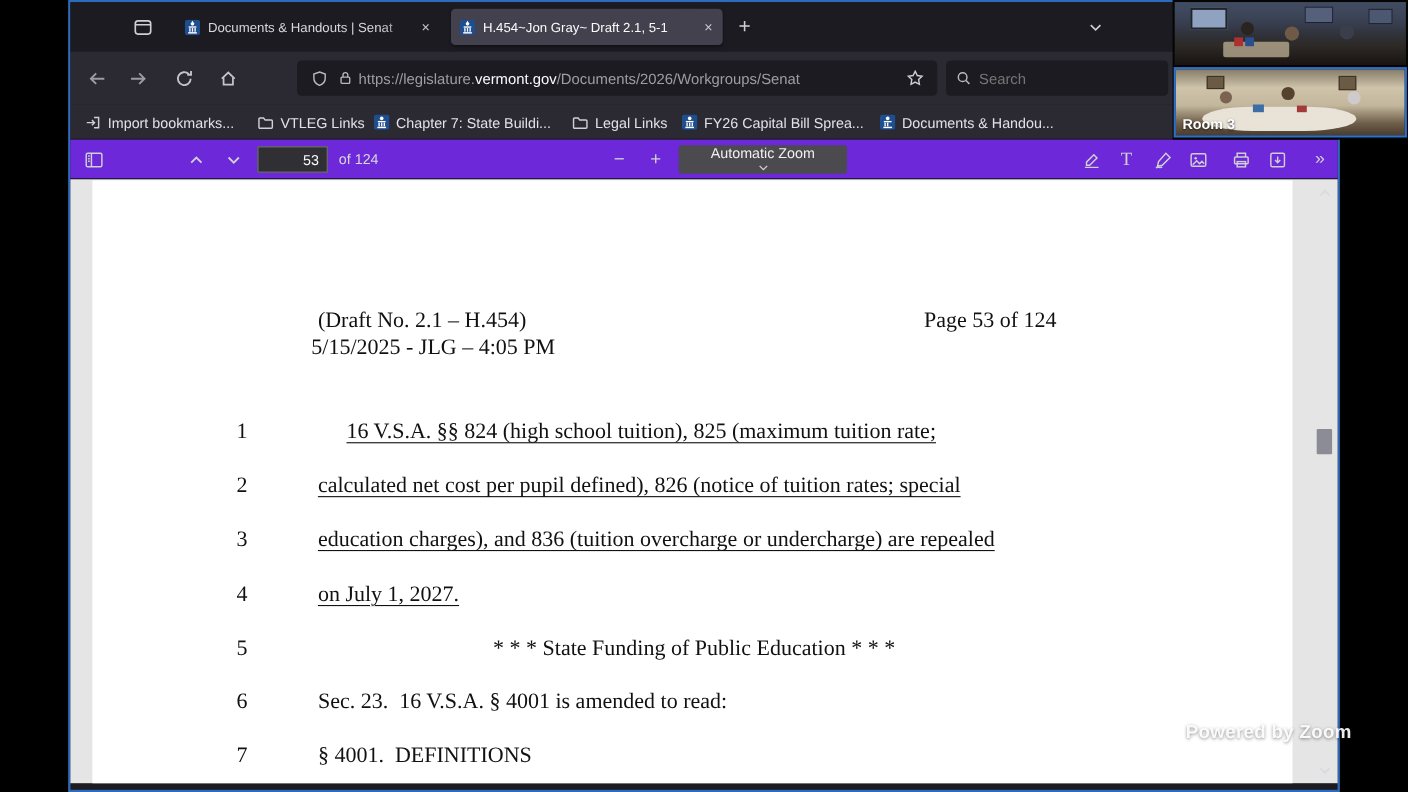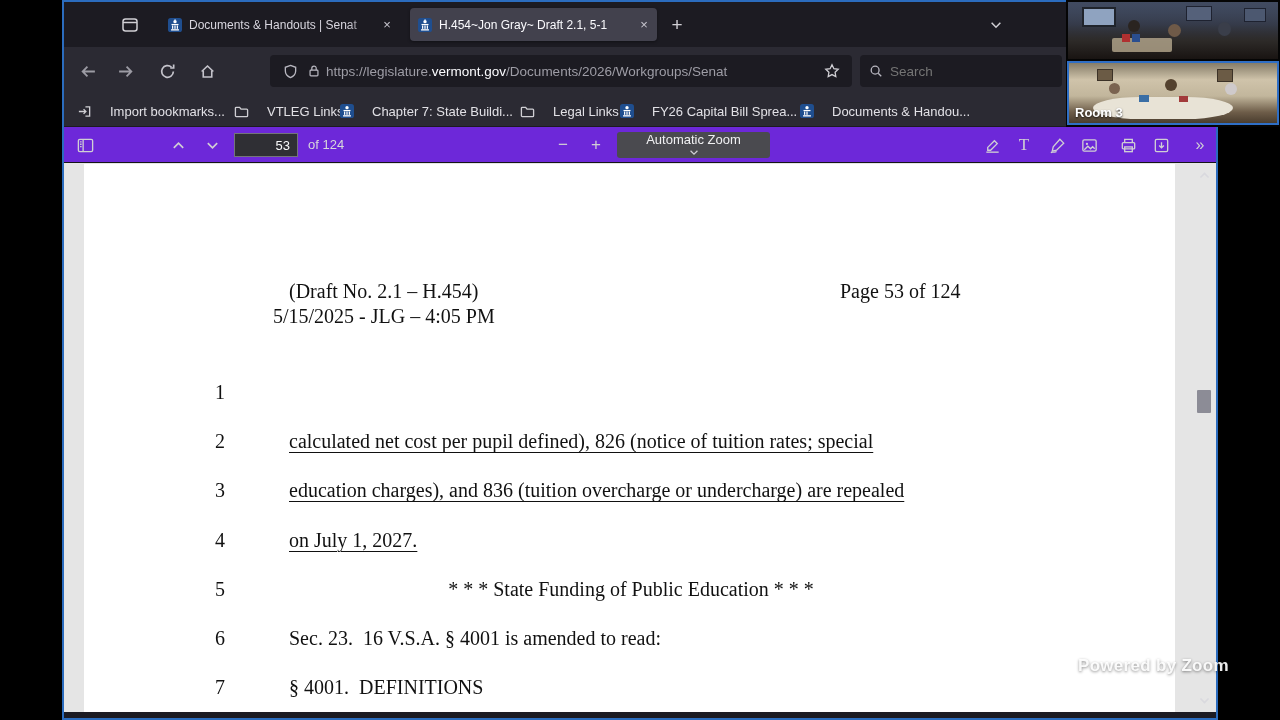--- a/index.html
+++ b/index.html
@@ -47,21 +47,21 @@
                background: #1c1b22; border-radius: 4px; display: flex; align-items: center;
                padding: 0 9px; gap: 7px; }
   .searchbar input { background: transparent; border: none; outline: none;
                      color: #9e9da6; font-size: 13.5px; width: 140px;
                      font-family: "Liberation Sans", sans-serif; }
 
   
   .bookmarksbar { position: relative; height: 32px; background: #2b2a33;
                   border-bottom: 1px solid rgba(0,0,0,.35); }
   .bm { position: absolute; top: 4px; height: 24px; display: flex; align-items: center;
-        gap: 18px; padding: 0 5px; border-radius: 3px; }
+        gap: 6px; padding: 0 5px; border-radius: 3px; }
   .bm span { font-size: 13px; color: #e2e1e6; white-space: nowrap; }
 
   
   .pdftoolbar { position: relative; height: 36px; background: #6d28d9;
                 border-bottom: 1px solid #141417; }
   .pt-btn { position: absolute; top: 5px; width: 26px; height: 26px; }
   .page-input { position: absolute; left: 170px; top: 6px; width: 64px; height: 24px;
                 background: #2f2f34; border: 1px solid #74747a; color: #f9f9fa;
                 text-align: right; padding-right: 7px; font-size: 13px;
                 font-family: "Liberation Sans", sans-serif; }
@@ -348,24 +348,25 @@
           <path d="M10 6.5v6M7.5 10l2.5 2.5L12.5 10"></path>
         </svg>
     </div>
     <div class="iconbtn pt-btn more-tools" style="left:1122px">»</div>
   </div>
 
   <div class="viewport">
     <div class="page">
       <div class="doc-h" style="left:205px;top:116px">(Draft No. 2.1 – H.454)</div>
       <div class="doc-h" style="left:756px;top:116px">Page 53 of 124</div>
-      <div class="doc-h" style="left:189px;top:141px">5/15/2025 - JLG – 4:05 PM</div>
+      <div class="doc-h" style="left:199px;top:141px">5/15/2025 - JLG – 4:05 PM</div>
       <div id="doc-lines">
           <div class="doc-line" style="top: 217px;">
             <span class="line-num">1</span>
+            <span class="line-text u ind">16 V.S.A. §§ 824 (high school tuition), 825 (maximum tuition rate;</span>
           </div>
           <div class="doc-line" style="top: 266.2px;">
             <span class="line-num">2</span>
             <span class="line-text u">calculated net cost per pupil defined), 826 (notice of tuition rates; special</span>
           </div>
           <div class="doc-line" style="top: 315.4px;">
             <span class="line-num">3</span>
             <span class="line-text u">education charges), and 836 (tuition overcharge or undercharge) are repealed</span>
           </div>
           <div class="doc-line" style="top: 364.6px;">

